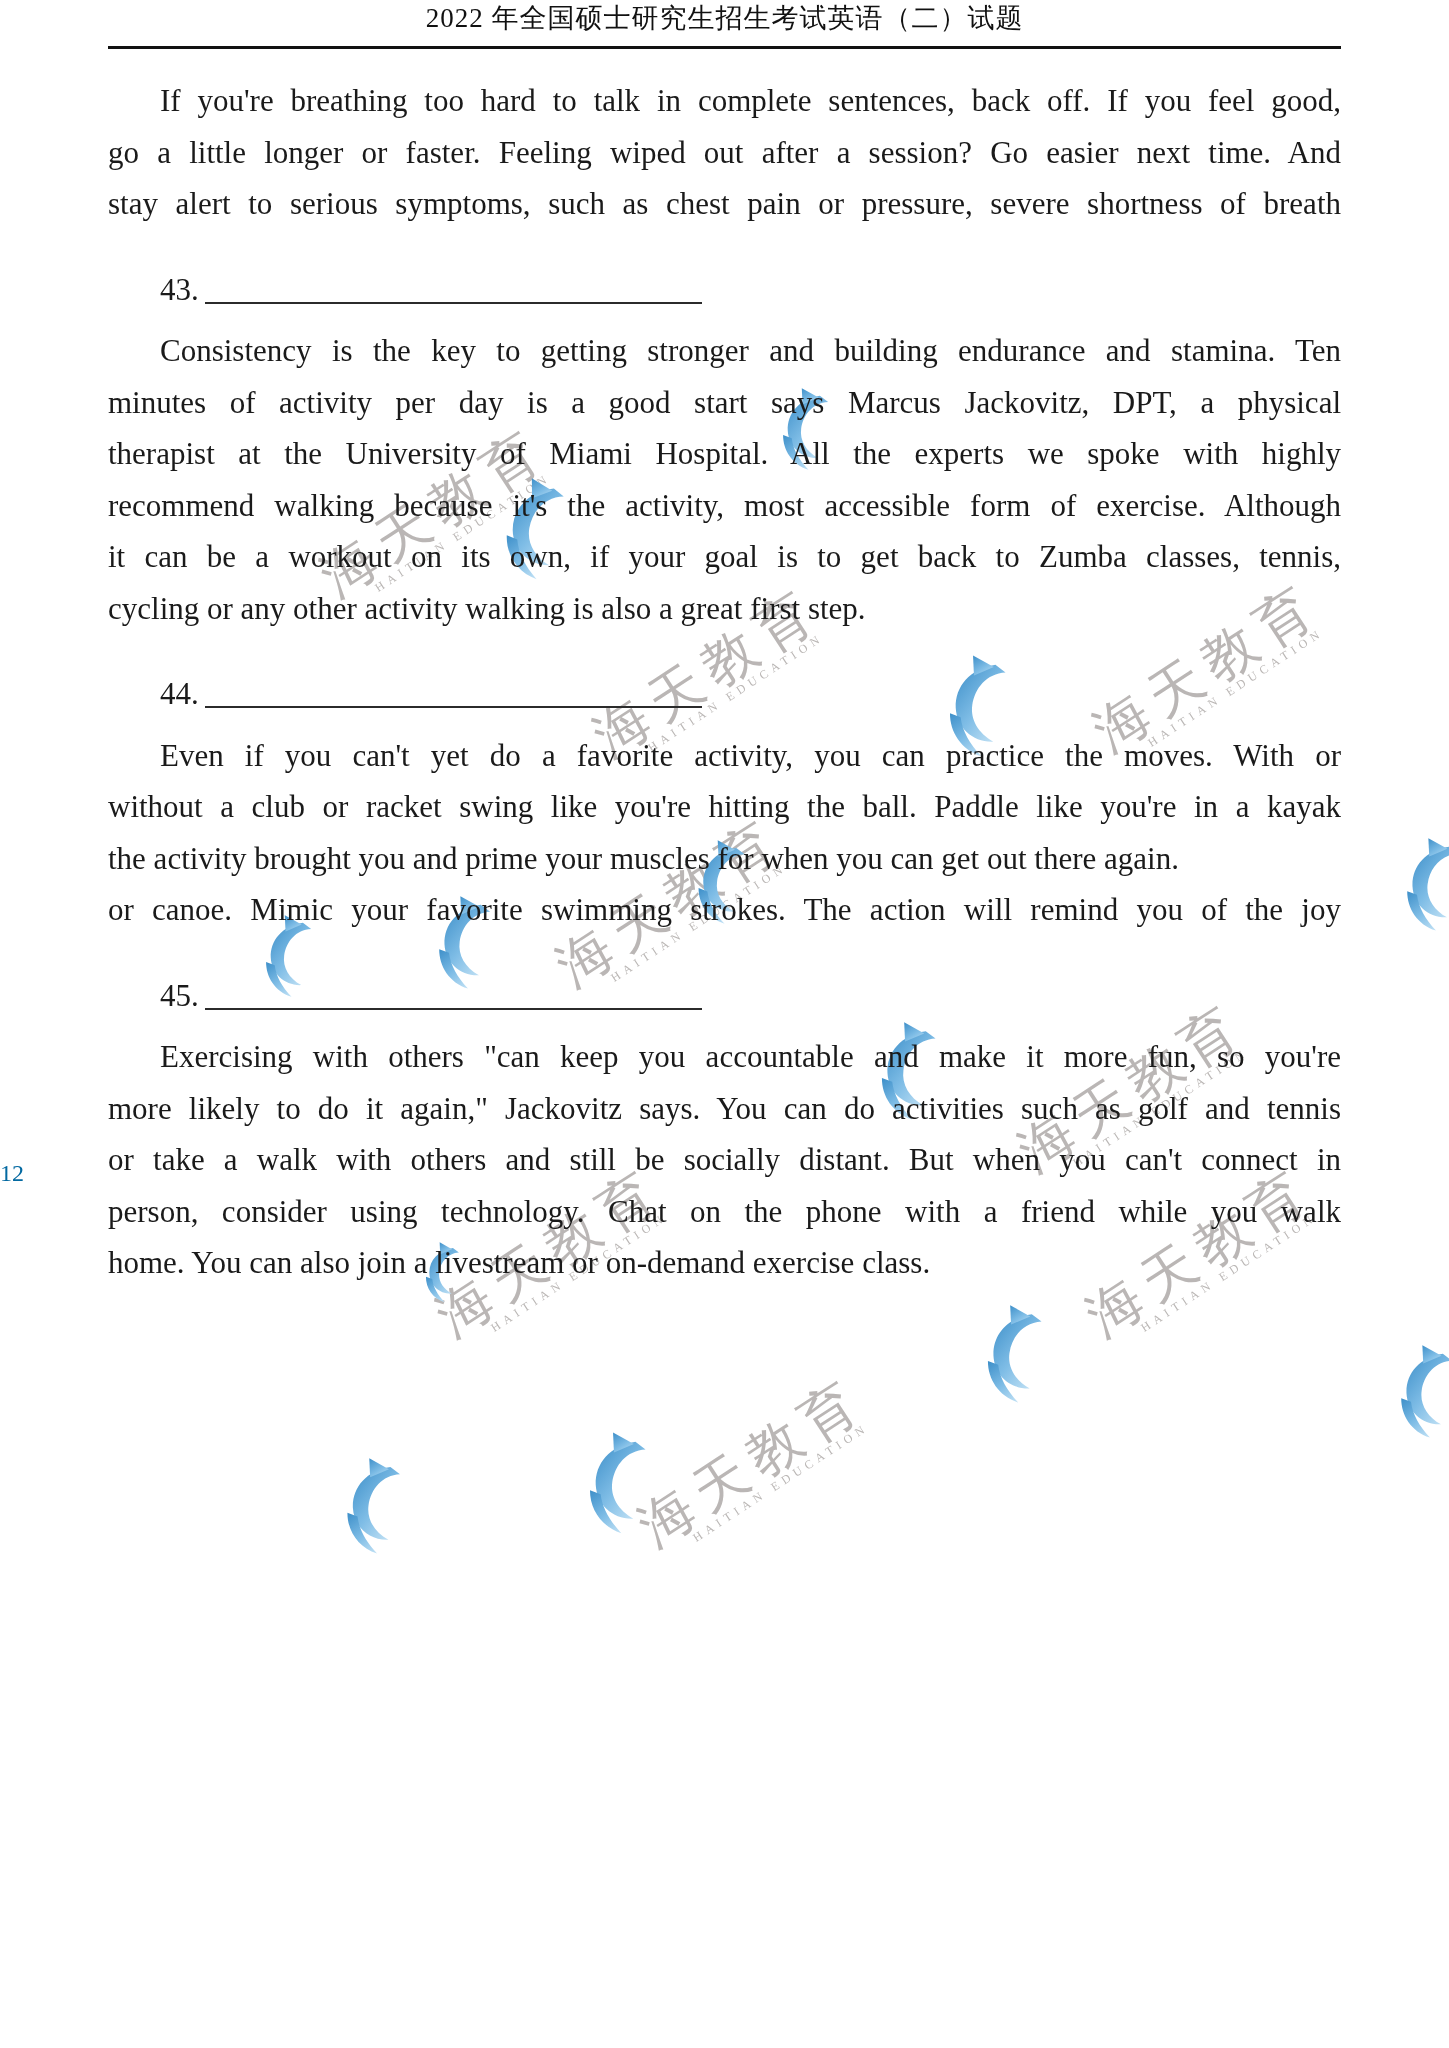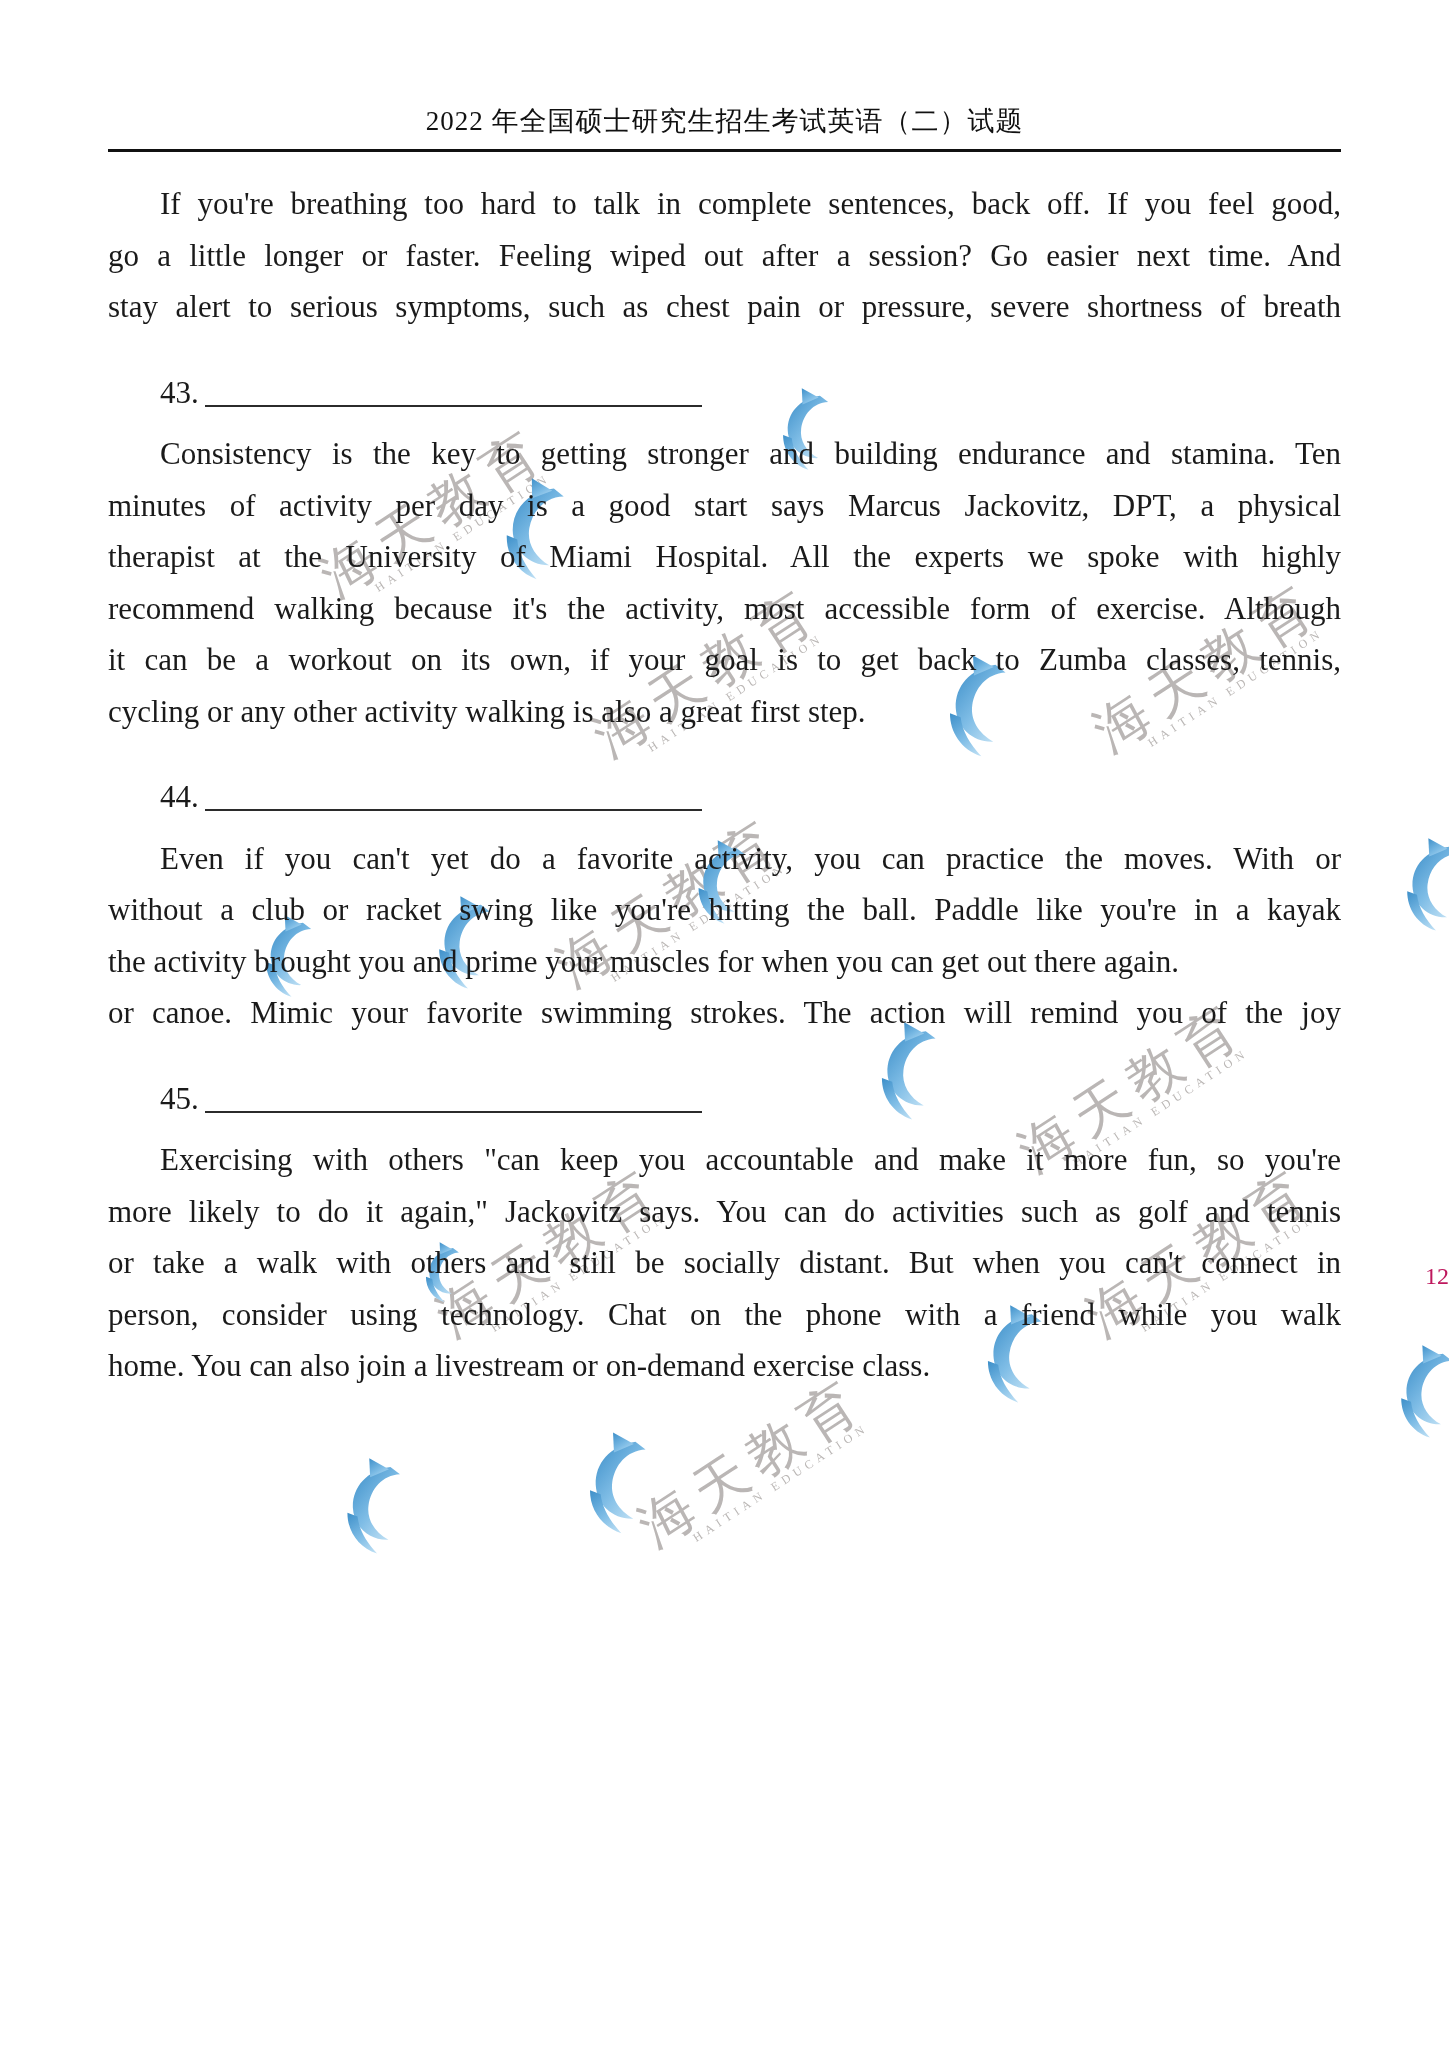--- a/index.html
+++ b/index.html
@@ -31,21 +31,20 @@
   }
   .wm-en {
     font-size:12px;
     letter-spacing:5px;
     margin:-2px 0 0 38px;
     font-family:"Liberation Serif", serif;
   }
   
   .content { position:relative; z-index:1; }
   .header-title {
-    padding-top:103px;
     text-align:center;
     font-size:27px;
     letter-spacing:1px;
     color:#111;
   }
   .divider {
     margin:10px 108px 0 108px;
     border-top:3px solid #111;
     height:0;
   }
@@ -63,23 +62,23 @@
     width:497px;
     height:1em;
     border-bottom:2px solid #2b2b2b;
     transform:translateY(4px);
     margin-left:6px;
   }
   .page-number {
     position:absolute;
     left:0; right:0;
     bottom:102px;
-    text-align:right;
+    text-align:left;
     font-size:24px;
-    color:#be185d;
+    color:#0369a1;
     z-index:1;
   }
 </style>
 </head>
 <body>
 
 <div class="page">
 
   <svg width="0" height="0" style="position:absolute" aria-hidden="true">
     <defs>

